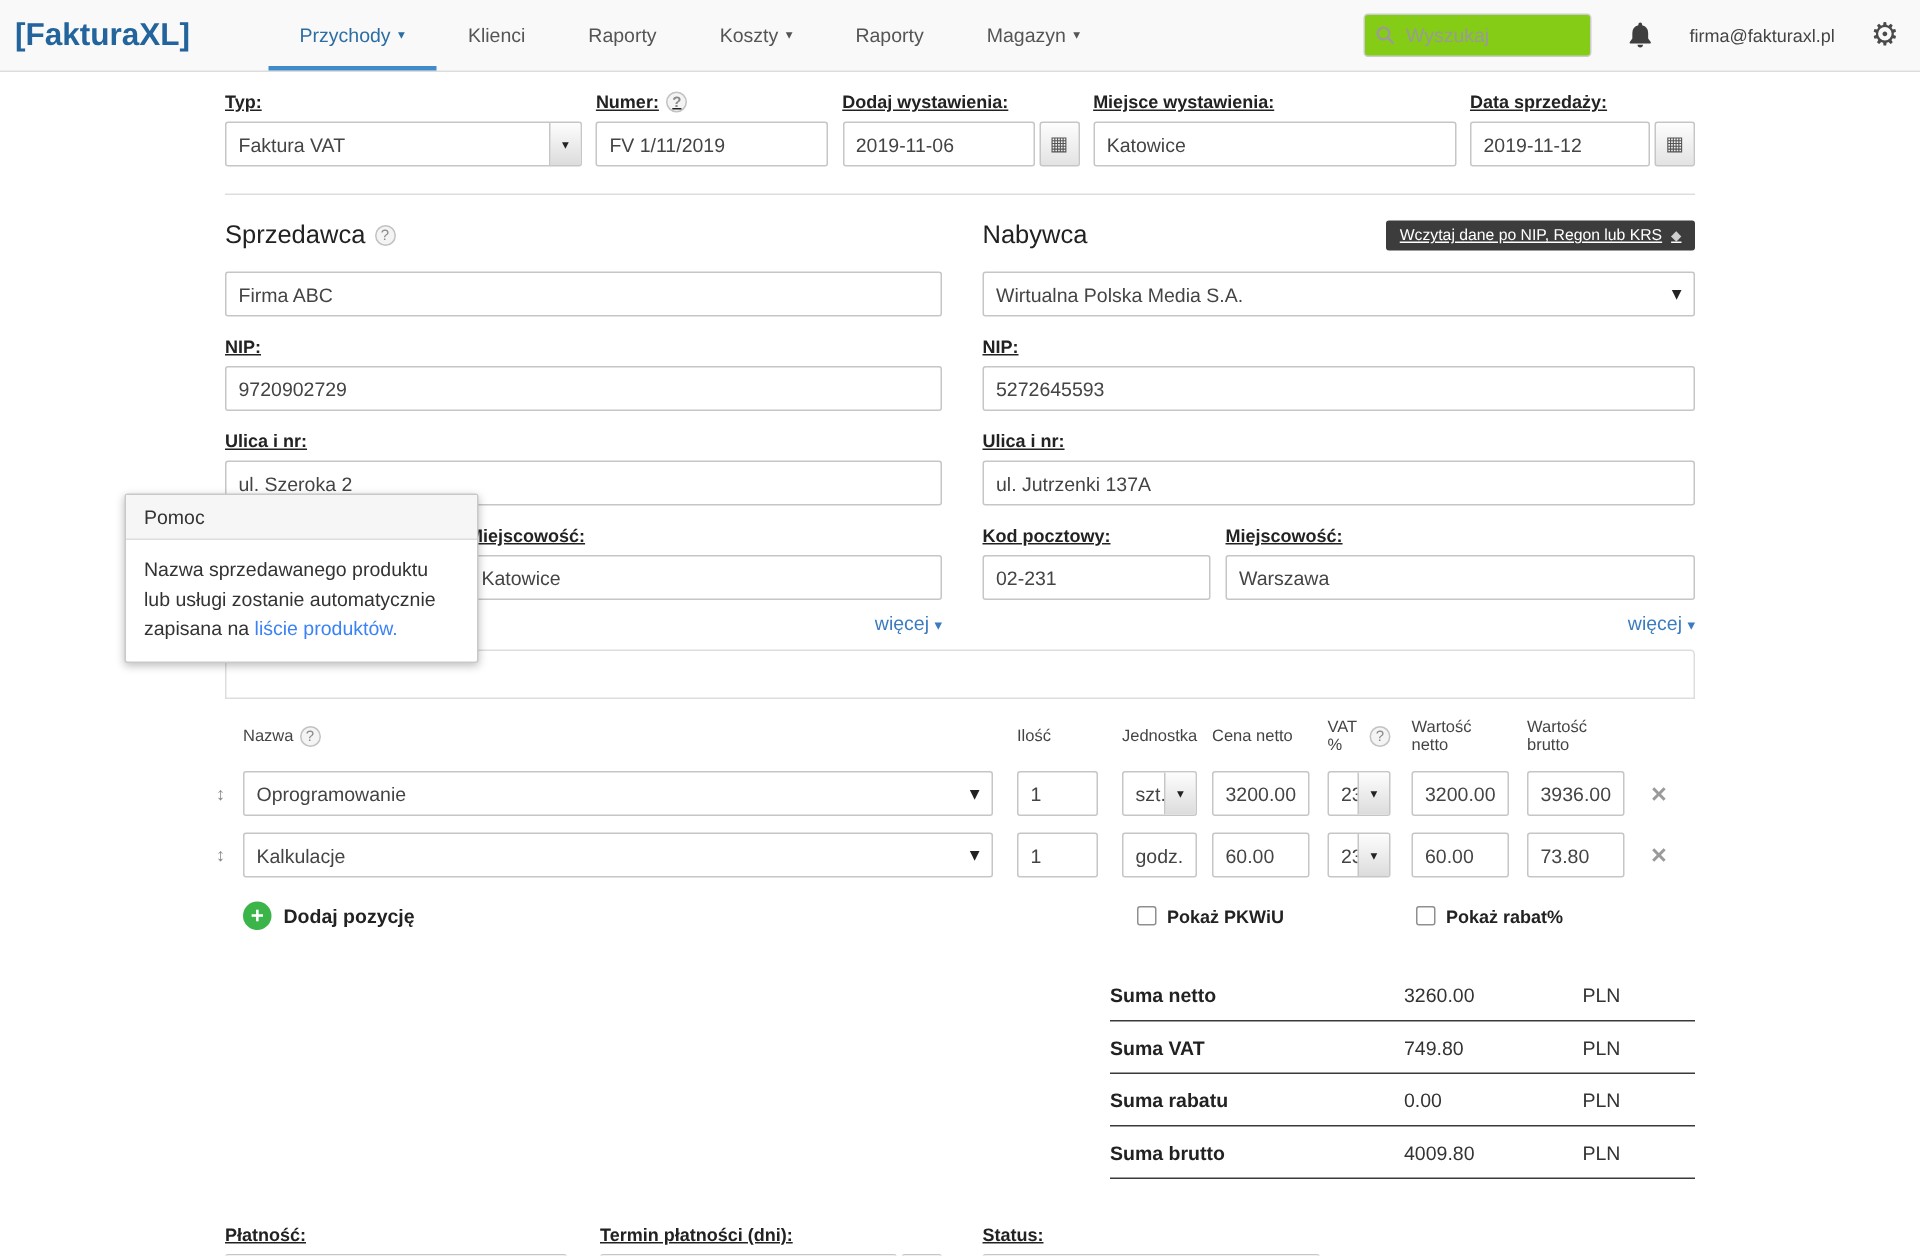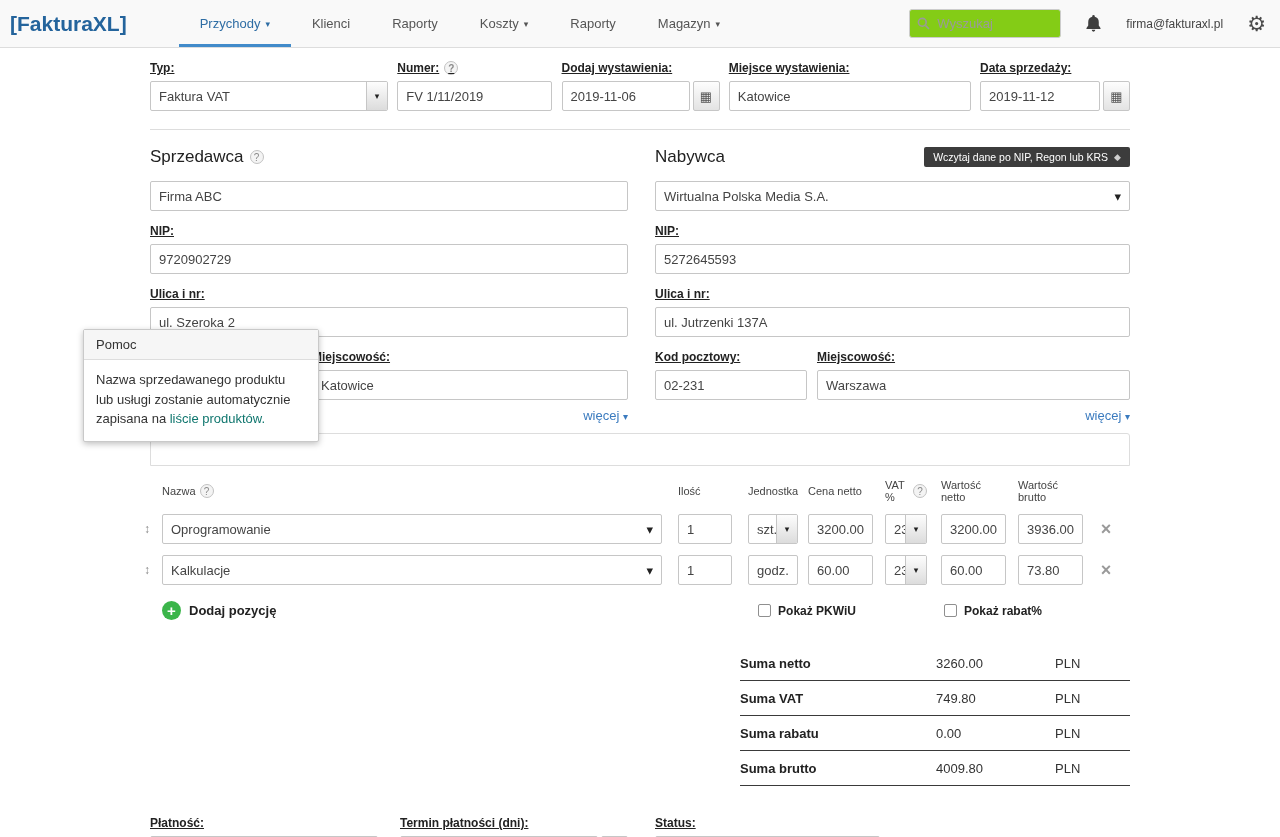--- a/index.html
+++ b/index.html
@@ -39,21 +39,21 @@
   .calbtn { width:27px; height:30px; flex:none; border:1px solid #c6c6c6; border-radius:2px; background:linear-gradient(#fdfdfd,#e3e3e3); display:flex; align-items:center; justify-content:center; font-size:13px; color:#555; cursor:pointer; }
   
   .frow { margin-top:13px; display:flex; justify-content:space-between; }
   .f-typ { width:238px; } .f-numer { width:155px; } .f-dw { width:158px; } .f-mw { width:242px; } .f-ds { width:150px; }
   .divider { border-top:1px solid #ddd; margin-top:18px; }
   
   .cols { margin-top:13px; display:flex; justify-content:space-between; }
   .col-l { width:478px; } .col-r { width:475px; }
   .sec-head { height:28px; display:flex; align-items:center; gap:6px; margin-bottom:10px; }
   .sec-title { font-size:17px; color:#222; }
-  .loadbtn { margin-left:auto; background:#3c3c3c; color:#fff; font-size:10.5px; padding:4px 9px; border-radius:2px; cursor:pointer; display:flex; align-items:center; gap:6px; }
+  .loadbtn { margin-left:auto; background:#3c3c3c; color:#fff; font-size:10.5px; padding:4px 9px; border-radius:2px; cursor:pointer; display:flex; align-items:center; gap:6px;text-decoration:underline; }
   .loadbtn .diamond { color:#cfcfcf; font-size:9px; }
   .fgroup { margin-top:13px; }
   .kodrow { display:flex; gap:10px; margin-top:13px; }
   .kod-l { width:152px; } .city-l { flex:1; }
   .more { margin-top:8px; text-align:right; font-size:13px; color:#3b7bbf; cursor:pointer; }
   .more .nav-caret { font-size:10px; }
   
   .panelband { margin-top:10px; height:33px; border:1px solid #ddd; border-radius:3px 3px 0 0; background:#fff; }
   .thead { margin-top:13px; display:flex; align-items:center; padding-left:12px; font-size:11px; color:#444; }
   .itemrow { position:relative; display:flex; align-items:center; padding-left:12px; margin-top:11px; }
@@ -83,21 +83,21 @@
   .scur { color:#333; }
   
   .bottomrow { margin-top:30px; display:flex; }
   .b-pay { width:228px; margin-right:22px; }
   .b-term { width:228px; margin-right:27px; }
   .b-status { width:225px; }
   
   .tooltip { position:absolute; left:83px; top:329px; width:236px; background:#fff; border:1px solid #c9c9c9; box-shadow:0 2px 6px rgba(0,0,0,.25); z-index:50; border-radius:2px; }
   .tt-head { background:#f6f6f6; border-bottom:1px solid #ddd; padding:7px 12px; font-size:13px; color:#333; }
   .tt-body { padding:10px 12px 12px; font-size:13px; color:#333; line-height:1.5; }
-  .tt-link { color:#0f766e; cursor:pointer; }
+  .tt-link { color:#3b82f6; cursor:pointer; }
 </style>
 </head>
 <body>
 
 <div class="topbar">
   <div class="logo">[FakturaXL]</div>
   <div class="nav">
     <div class="nav-item active">
       <span>Przychody</span>
       <span class="nav-caret">▾</span>

